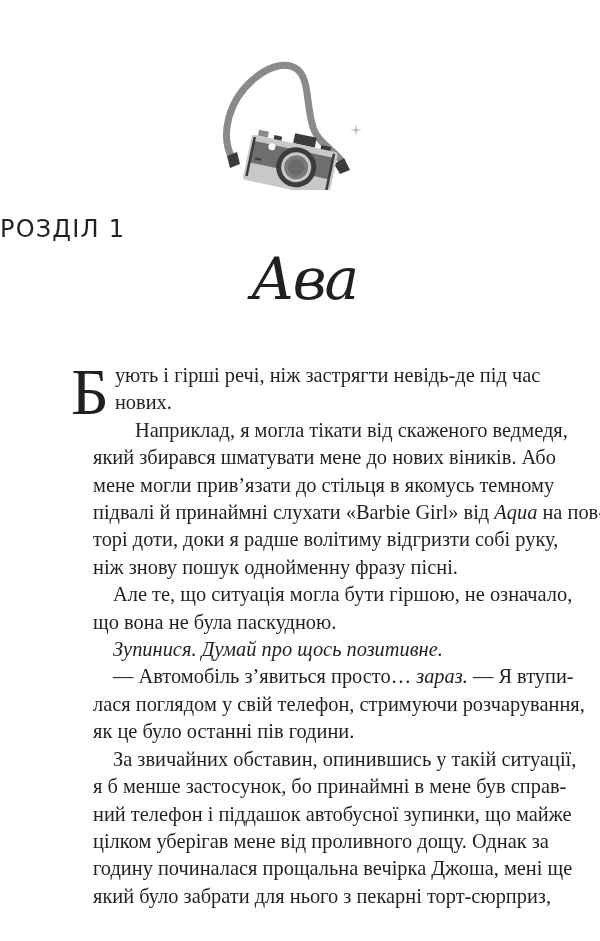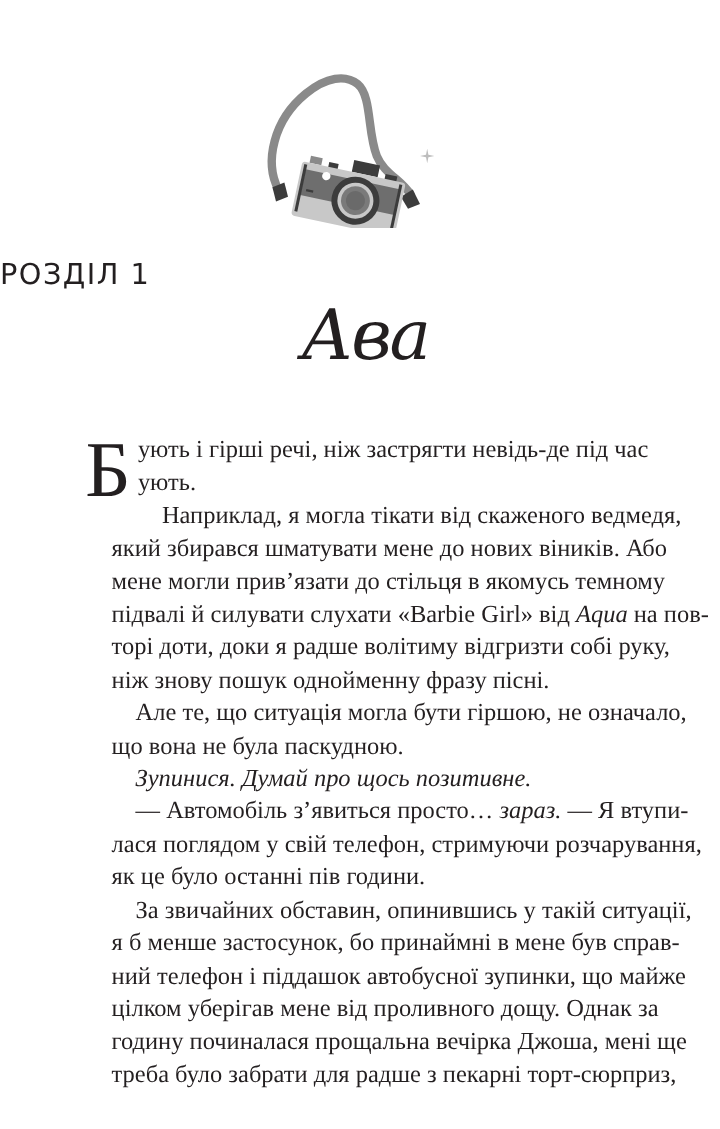--- a/index.html
+++ b/index.html
@@ -126,27 +126,27 @@
   </svg>
 </div>
 
 <div class="chapter-label">РОЗДІЛ 1</div>
 <div class="chapter-title">Ава</div>
 
 <div class="body-text">
   <p class="first">
     <span class="dropcap">Б</span>
     <span class="line">ують і гірші речі, ніж застрягти невідь-де під час</span>
-    <span class="line last">ують.</span>
+    <span class="line last">нових.</span>
   </p>
   <p>
     <span class="line indent">Наприклад, я могла тікати від скаженого ведмедя,</span>
     <span class="line">який збирався шматувати мене до нових віників. Або</span>
     <span class="line">мене могли прив’язати до стільця в якомусь темному</span>
-    <span class="line"><span>підвалі й силувати слухати «Barbie Girl» від </span><em>Aqua</em><span> на пов-</span></span>
+    <span class="line"><span>підвалі й принаймні слухати «Barbie Girl» від </span><em>Aqua</em><span> на пов-</span></span>
     <span class="line">торі доти, доки я радше волітиму відгризти собі руку,</span>
     <span class="line last">ніж знову пошук однойменну фразу пісні.</span>
   </p>
   <p>
     <span class="line indent">Але те, що ситуація могла бути гіршою, не означало,</span>
     <span class="line last">що вона не була паскудною.</span>
   </p>
   <p>
     <em class="line last indent">Зупинися. Думай про щось позитивне.</em>
   </p>
@@ -154,15 +154,15 @@
     <span class="line indent"><span>— Автомобіль з’явиться просто… </span><em>зараз.</em><span> — Я втупи-</span></span>
     <span class="line">лася поглядом у свій телефон, стримуючи розчарування,</span>
     <span class="line last">як це було останні пів години.</span>
   </p>
   <p>
     <span class="line indent">За звичайних обставин, опинившись у такій ситуації,</span>
     <span class="line">я б менше застосунок, бо принаймні в мене був справ-</span>
     <span class="line">ний телефон і піддашок автобусної зупинки, що майже</span>
     <span class="line">цілком уберігав мене від проливного дощу. Однак за</span>
     <span class="line">годину починалася прощальна вечірка Джоша, мені ще</span>
-    <span class="line">треба було забрати для радше з пекарні торт-сюрприз,</span>
+    <span class="line">який було забрати для нього з пекарні торт-сюрприз,</span>
   </p>
 </div>
 
 </body></html>

